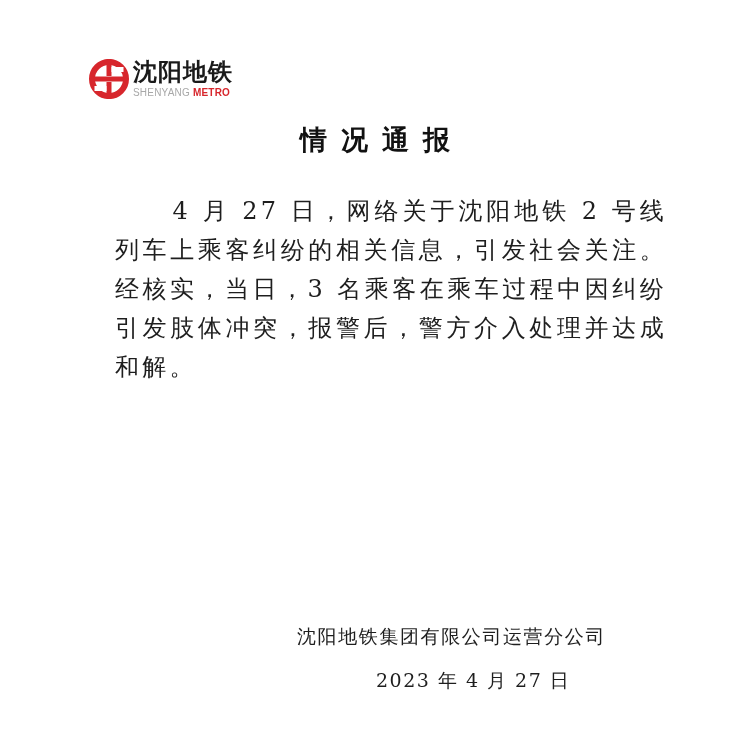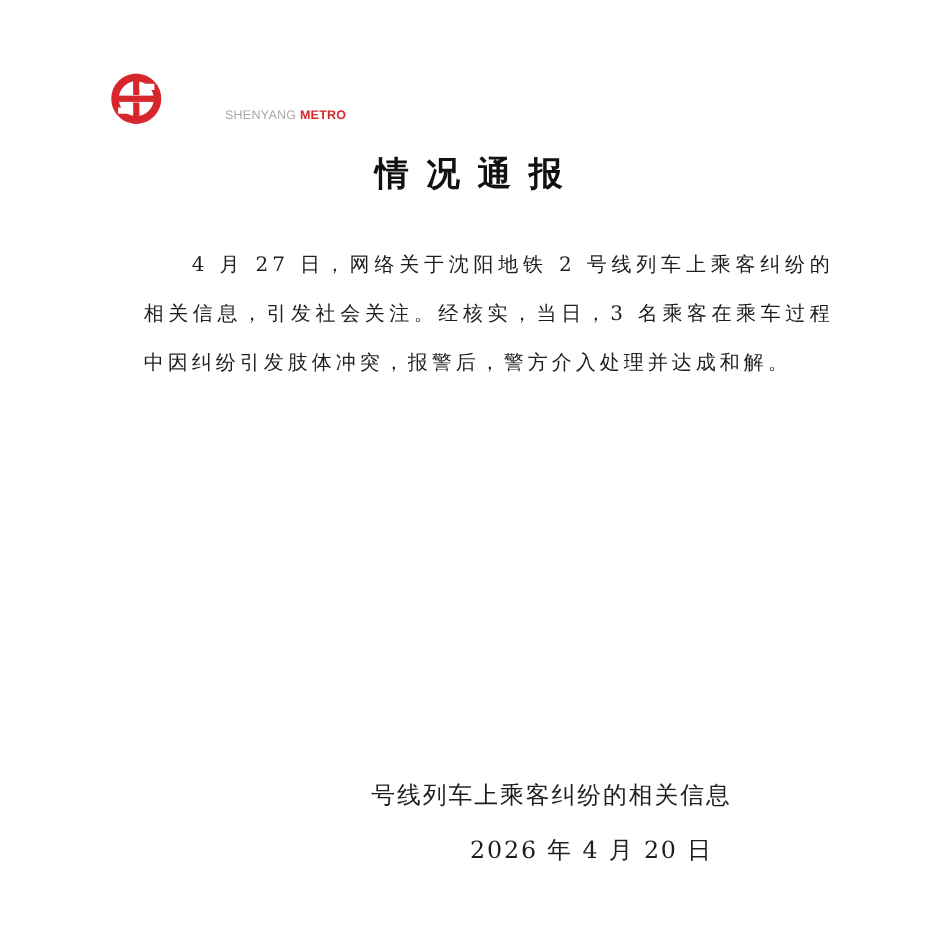--- a/index.html
+++ b/index.html
@@ -44,21 +44,21 @@
   .logo-en {
     position: absolute;
     left: 45px;
     top: 31px;
     font-family: "Liberation Sans", "DejaVu Sans", sans-serif;
     font-size: 10px;
     line-height: 12px;
     white-space: nowrap;
     letter-spacing: 0.2px;
   }
-  .logo-en .shenyang { color: #a8a8a8; margin-left: 47px; }
+  .logo-en .shenyang { color: #a8a8a8; }
   .logo-en .metro { color: #d7262c; font-weight: bold; }
 
   .title {
     position: absolute;
     left: 0;
     width: 750px;
     top: 122px;
     text-align: center;
     font-size: 27px;
     font-weight: bold;
@@ -66,21 +66,21 @@
     text-indent: 14px;
     line-height: 36px;
     color: #111;
   }
 
   .body {
     position: absolute;
     left: 115px;
     top: 192px;
     width: 552px;
-    font-size: 16px;
+    font-size: 24px;
     line-height: 39px;
     letter-spacing: 3.2px;
     text-align: justify;
     color: #1e1e1e;
   }
   .body p {
     margin: 0;
     text-indent: 2.4em;
   }
 
@@ -115,23 +115,24 @@
 
     <rect x="2" y="18.5" width="38" height="5" fill="#d7262c"></rect>
 
     <rect x="18.5" y="1" width="5" height="17" fill="#d7262c"></rect>
 
     <rect x="18.5" y="24" width="5" height="17" fill="#d7262c"></rect>
 
     <rect x="23.5" y="9" width="12" height="5" fill="#ffffff"></rect>
     <rect x="6.5" y="28" width="12" height="5" fill="#ffffff"></rect>
   </svg>
+  <div class="logo-cn">沈阳地铁</div>
   <div class="logo-en"><span class="shenyang">SHENYANG </span><span class="metro">METRO</span></div>
 </div>
 
 <div class="title">情况通报</div>
 
 <div class="body">
   <p>4 月 27 日，网络关于沈阳地铁 2 号线列车上乘客纠纷的相关信息，引发社会关注。经核实，当日，3 名乘客在乘车过程中因纠纷引发肢体冲突，报警后，警方介入处理并达成和解。</p>
 </div>
 
-<div class="signature">号线列车上乘客纠纷的相关信息</div>
-<div class="date">2026 年 4 月 20 日</div>
+<div class="signature">沈阳地铁集团有限公司运营分公司</div>
+<div class="date">2023 年 4 月 27 日</div>
 
 </body></html>

